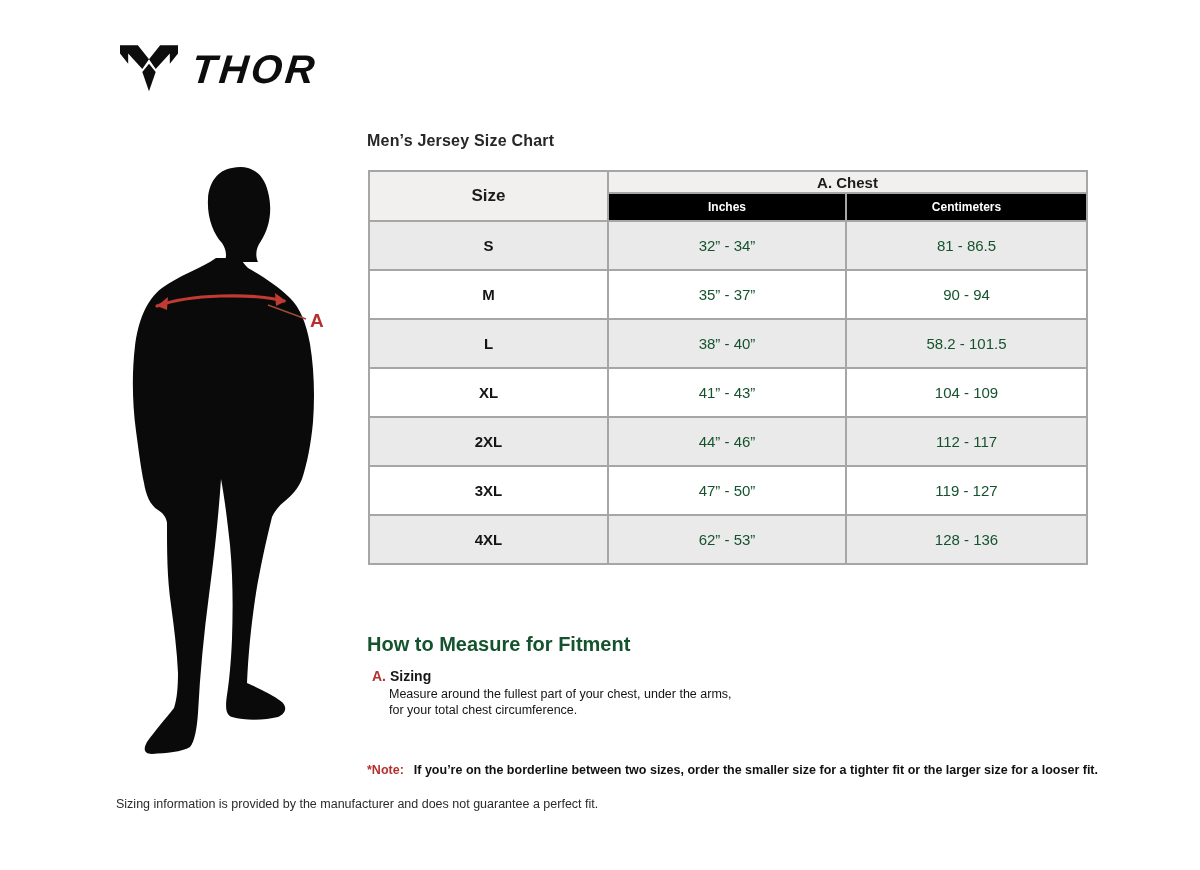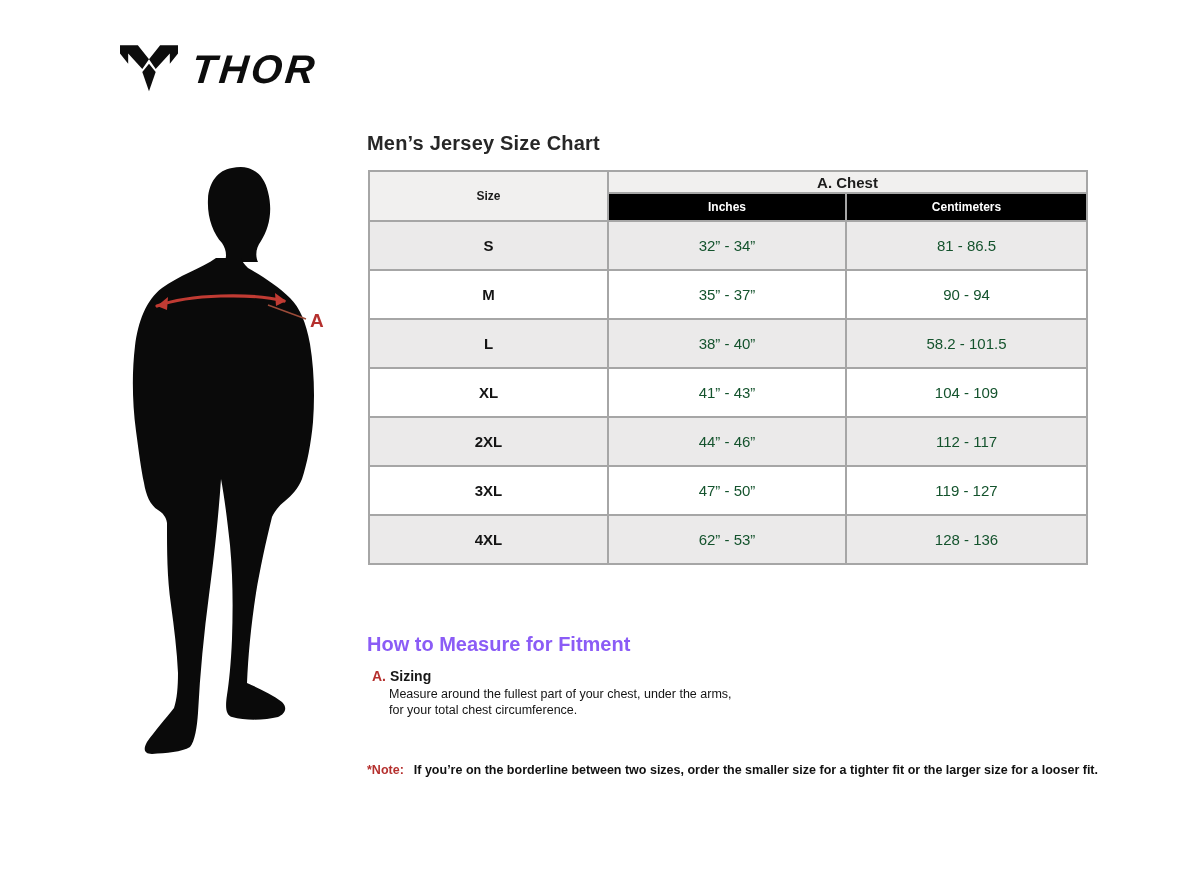--- a/index.html
+++ b/index.html
@@ -13,44 +13,44 @@
     margin-left: 14px; font-size: 40px; font-weight: 800; font-style: italic;
     letter-spacing: 3px; color: #0d0d0d; transform: skewX(-6deg); line-height: 1;
   }
 
   
   .figure-wrap { position: absolute; left: 120px; top: 165px; width: 250px; height: 592px; }
 
   
   .page-title {
     position: absolute; left: 367px; top: 132px;
-    font-size: 20px; font-weight: 800; color: #272727; letter-spacing: 0.2px;
+    font-size: 16px; font-weight: 800; color: #272727; letter-spacing: 0.2px;
   }
 
   table.size-table {
     position: absolute; left: 368px; top: 170px; width: 718px;
     border-collapse: collapse; table-layout: fixed;
   }
   .size-table th, .size-table td {
     border: 2px solid #a6a6a6; text-align: center; vertical-align: middle;
   }
   .size-table col.c1 { width: 239px; }
   .size-table col.c2 { width: 238px; }
   .size-table col.c3 { width: 241px; }
-  .th-size { background: #f1f0ef; font-size: 12px; font-weight: 700; color: #1c1c1c; height: 50px; }
+  .th-size { background: #f1f0ef; font-size: 17px; font-weight: 700; color: #1c1c1c; height: 50px; }
   .th-group { background: #f1f0ef; font-size: 15px; font-weight: 700; color: #1c1c1c; }
   .th-unit { background: #000000; color: #ffffff; font-size: 12px; font-weight: 700; height: 28px; }
   .size-table td { height: 49px; font-size: 15px; color: #14532d; background: #ffffff; }
   .size-table td.sz { font-weight: 700; color: #141414; }
   .size-table tr.alt td { background: #ebeaea; }
 
   
   .measure-title {
     position: absolute; left: 367px; top: 633px;
-    font-size: 20px; font-weight: 800; color: #8b5cf6;
+    font-size: 20px; font-weight: 800; color: #14532d;
   }
   .measure-item { position: absolute; left: 372px; top: 668px; font-size: 14px; font-weight: 700; color: #171717; }
   .measure-item .key { color: #b5302e; margin-right: 4px; }
   .measure-desc {
     position: absolute; left: 372px; top: 687px; width: 352px;
     font-size: 12.5px; line-height: 1.25; color: #141414; margin-left: 17px;
   }
 
   
   .note { position: absolute; left: 367px; top: 763px; font-size: 12.5px; font-weight: 700; color: #111111; white-space: nowrap; }
@@ -180,13 +180,14 @@
 <div class="measure-item">
   <span class="key">A.</span><span>Sizing</span>
 </div>
 <div class="measure-desc">Measure around the fullest part of your chest, under the arms, for your total chest circumference.</div>
 
 <div class="note">
   <span class="prefix">*Note:</span><span>If you’re on the borderline between two sizes, order the smaller size for a tighter fit or the larger size for a looser fit.</span>
 </div>
 
 <div class="footer">
+  <div>Sizing information is provided by the manufacturer and does not guarantee a perfect fit.</div>
 </div>
 
 </body></html>

